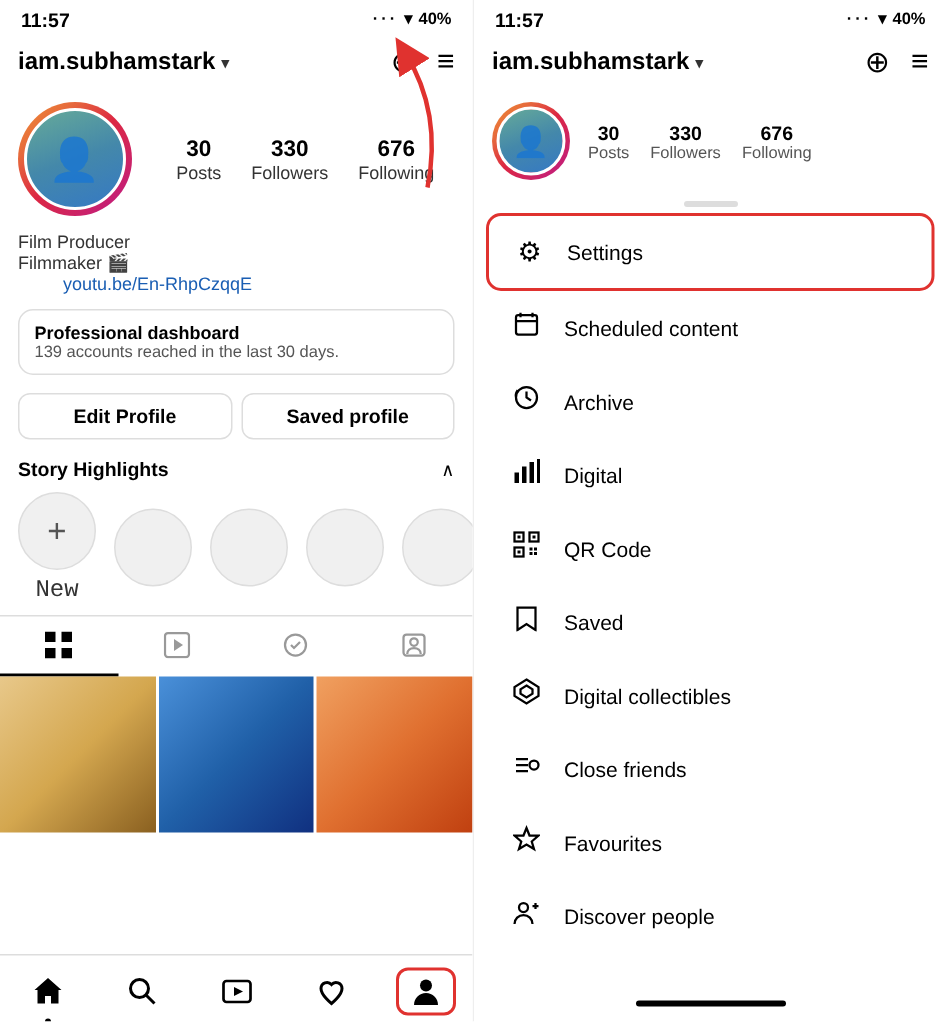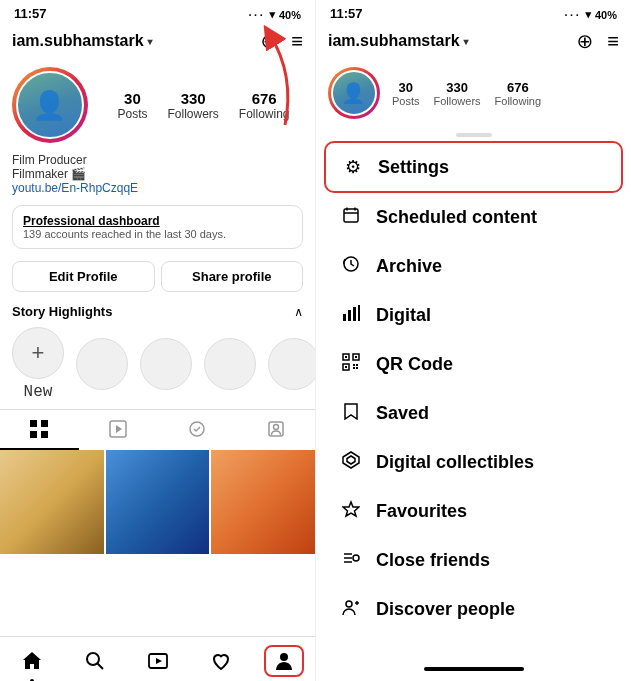--- a/index.html
+++ b/index.html
@@ -31,21 +31,21 @@
       display: flex;
       flex-direction: column;
       overflow: hidden;
       border-left: 1px solid #eee;
     }
 
     
     .status-bar {
       display: flex;
       justify-content: space-between;
-      align-items: flex-end;
+      align-items: flex-start;
       padding: 6px 14px 4px;
       font-size: 12px;
       font-weight: 600;
       gap: 40px;
     }
     .status-bar .time { font-size: 13px; font-weight: 700; }
     .status-icons { display: flex; gap: 4px; align-items: center; }
 
     
     .header {
@@ -143,33 +143,33 @@
       font-size: 13px;
       font-weight: 700;
     }
     .bio-title {
       font-size: 12px;
       color: #333;
     }
     .bio-link {
       font-size: 12px;
       color: #1a5eb3;
+      margin-left: 30px;
     }
 
     
     .pro-dashboard {
       margin: 4px 12px;
       border: 1px solid #ddd;
       border-radius: 10px;
       padding: 8px 10px;
     }
     .pro-title {
       font-size: 12px;
       font-weight: 700;
-      text-decoration: underline;
     }
     .pro-subtitle {
       font-size: 11px;
       color: #555;
     }
 
     
     .action-buttons {
       display: flex;
       gap: 6px;
@@ -386,21 +386,21 @@
     .menu-item.settings-highlighted {
       border: 2px solid #e0322f;
       border-radius: 10px;
     }
     .menu-icon {
       font-size: 18px;
       width: 22px;
       text-align: center;
       flex-shrink: 0;
     }
-    .menu-label { font-size: 18px; font-weight: 700; }
+    .menu-label { font-size: 14px; font-weight: 400; }
 
     
     .r-bottom-bar {
       height: 4px;
       background: #000;
       border-radius: 2px;
       width: 100px;
       margin: 8px auto 10px;
     }
   </style>
@@ -459,21 +459,21 @@
     <div class="bio-link">youtu.be/En-RhpCzqqE</div>
   </div>
 
   <div class="pro-dashboard">
     <div class="pro-title">Professional dashboard</div>
     <div class="pro-subtitle">139 accounts reached in the last 30 days.</div>
   </div>
 
   <div class="action-buttons">
     <button class="action-btn">Edit Profile</button>
-    <button class="action-btn">Share profile</button>
+    <button class="action-btn">Saved profile</button>
   </div>
 
   <div class="highlights-header">
     <div>
       <div class="highlights-title">Story Highlights</div>
     </div>
     <span class="chevron-up">∧</span>
   </div>
 
   <div class="highlights-row">
@@ -700,36 +700,36 @@
           <polygon points="9,1 17,6 17,12 9,17 1,12 1,6"></polygon>
           <polygon points="9,5 13,7.5 13,10.5 9,13 5,10.5 5,7.5"></polygon>
         </svg>
       </span>
       <span class="menu-label">Digital collectibles</span>
     </div>
 
     <div class="menu-item">
       <span class="menu-icon">
         <svg width="18" height="18" viewBox="0 0 18 18" fill="none" stroke="#000" stroke-width="1.5">
-          <polygon points="9,2 11,7 17,7 12.5,11 14,16 9,13 4,16 5.5,11 1,7 7,7"></polygon>
-        </svg>
-      </span>
-      <span class="menu-label">Favourites</span>
-    </div>
-
-    <div class="menu-item">
-      <span class="menu-icon">
-        <svg width="18" height="18" viewBox="0 0 18 18" fill="none" stroke="#000" stroke-width="1.5">
           <line x1="2" y1="5" x2="10" y2="5"></line>
             <line x1="2" y1="9" x2="10" y2="9"></line>
           <line x1="2" y1="13" x2="10" y2="13"></line>
           <circle cx="14" cy="9" r="3"></circle>
         </svg>
       </span>
       <span class="menu-label">Close friends</span>
+    </div>
+
+    <div class="menu-item">
+      <span class="menu-icon">
+        <svg width="18" height="18" viewBox="0 0 18 18" fill="none" stroke="#000" stroke-width="1.5">
+          <polygon points="9,2 11,7 17,7 12.5,11 14,16 9,13 4,16 5.5,11 1,7 7,7"></polygon>
+        </svg>
+      </span>
+      <span class="menu-label">Favourites</span>
     </div>
 
     <div class="menu-item">
       <span class="menu-icon">
         <svg width="18" height="18" viewBox="0 0 18 18" fill="none" stroke="#000" stroke-width="1.5">
           <circle cx="7" cy="6" r="3"></circle>
           <path d="M1 17c0-3.3 2.7-6 6-6s6 2.7 6 6"></path>
           <line x1="13" y1="5" x2="17" y2="5"></line>
             <line x1="15" y1="3" x2="15" y2="7"></line>
         </svg>

